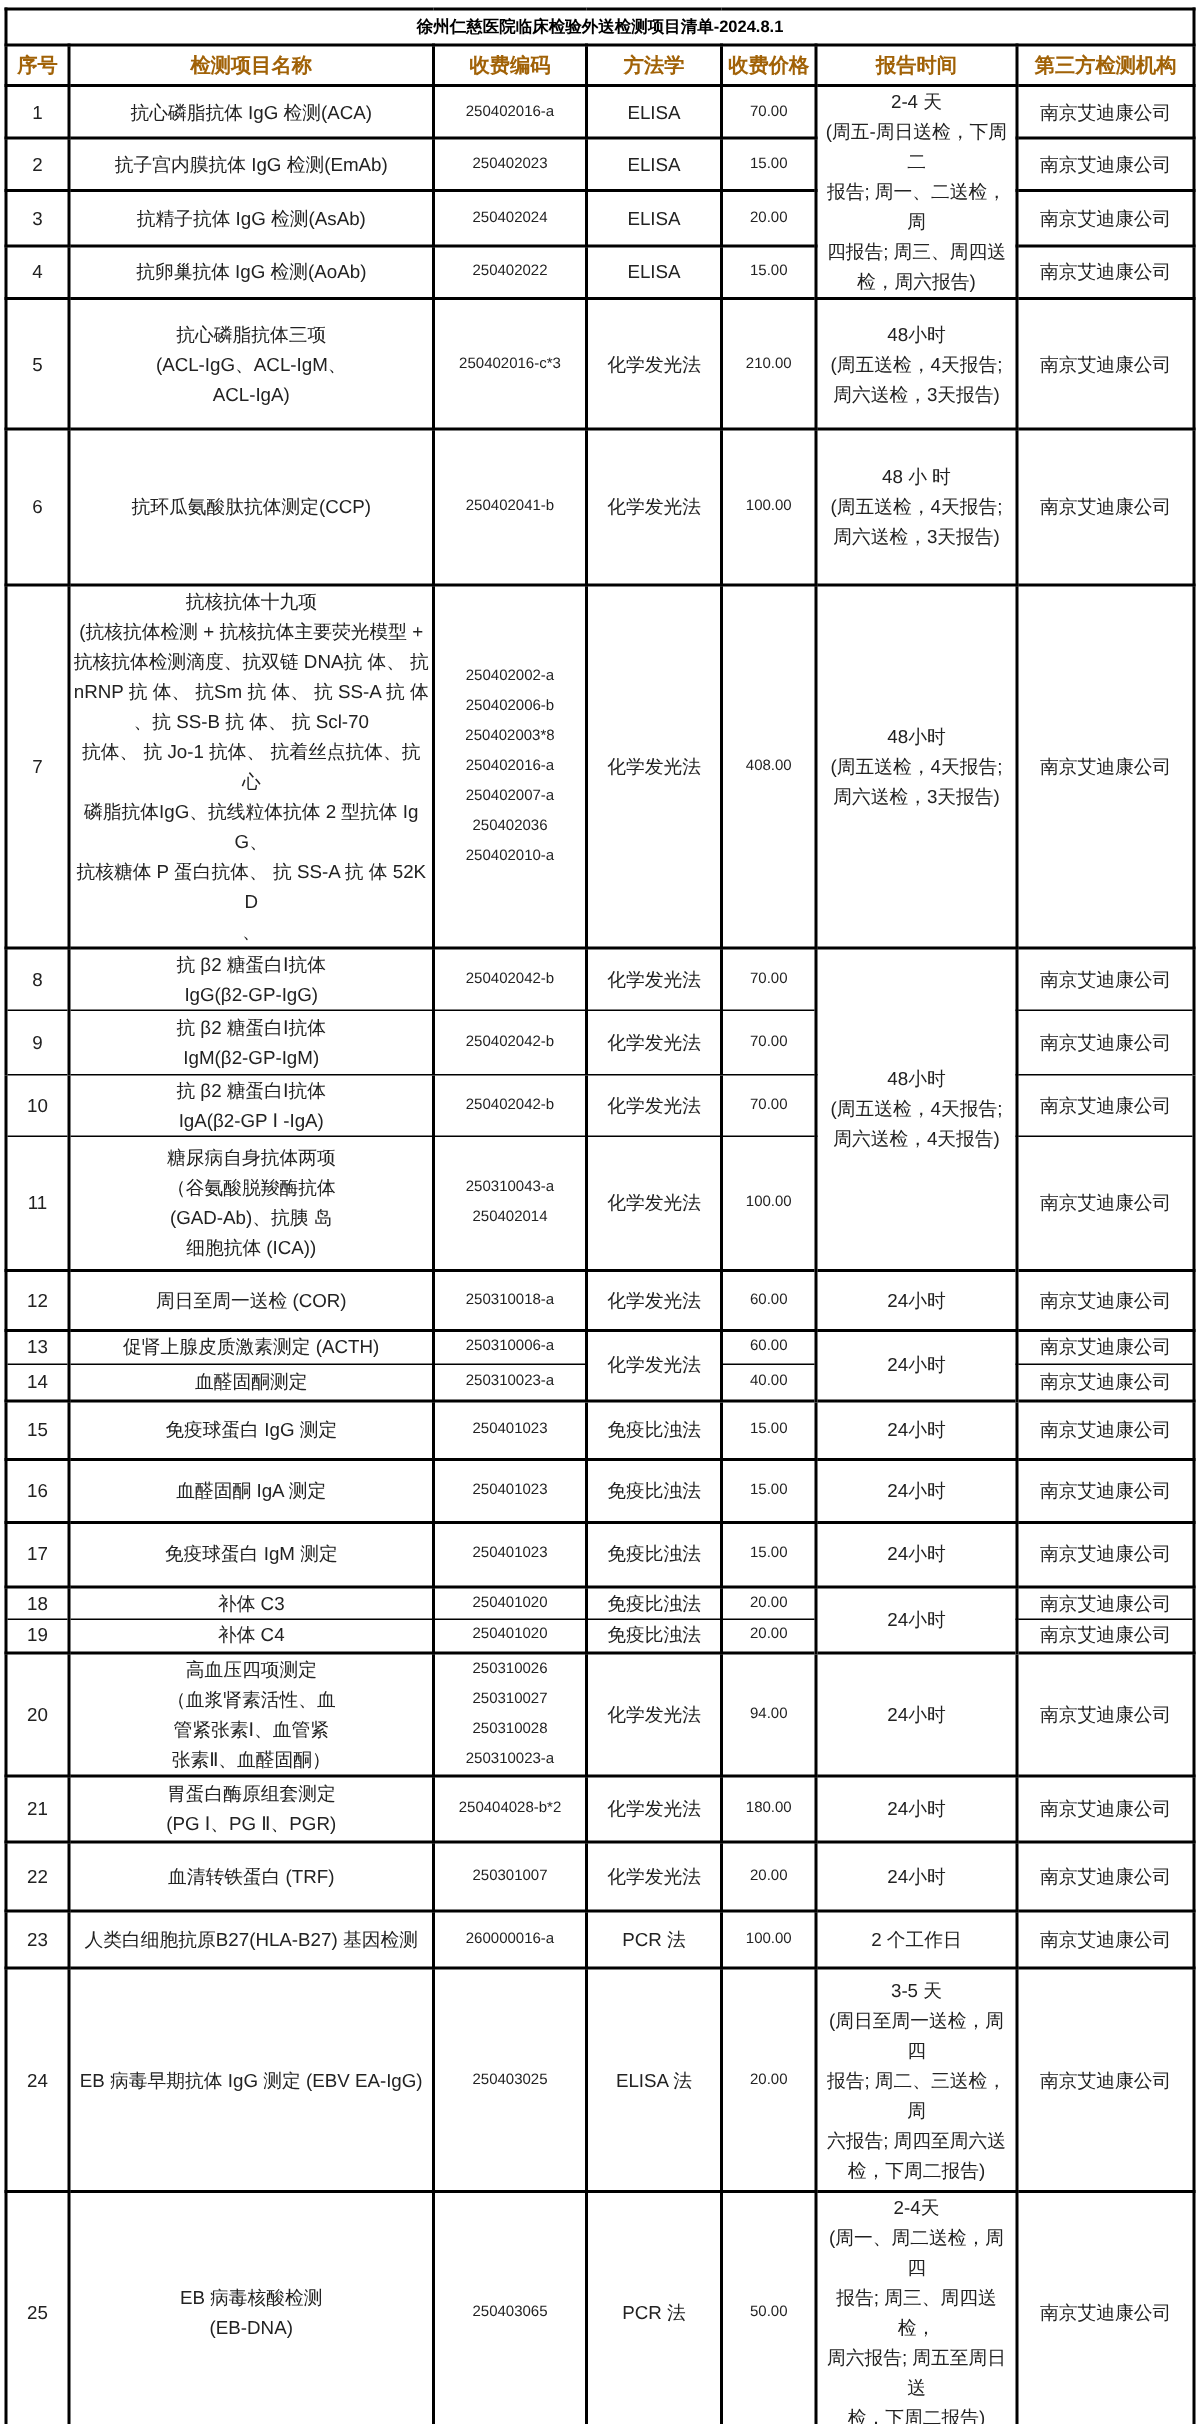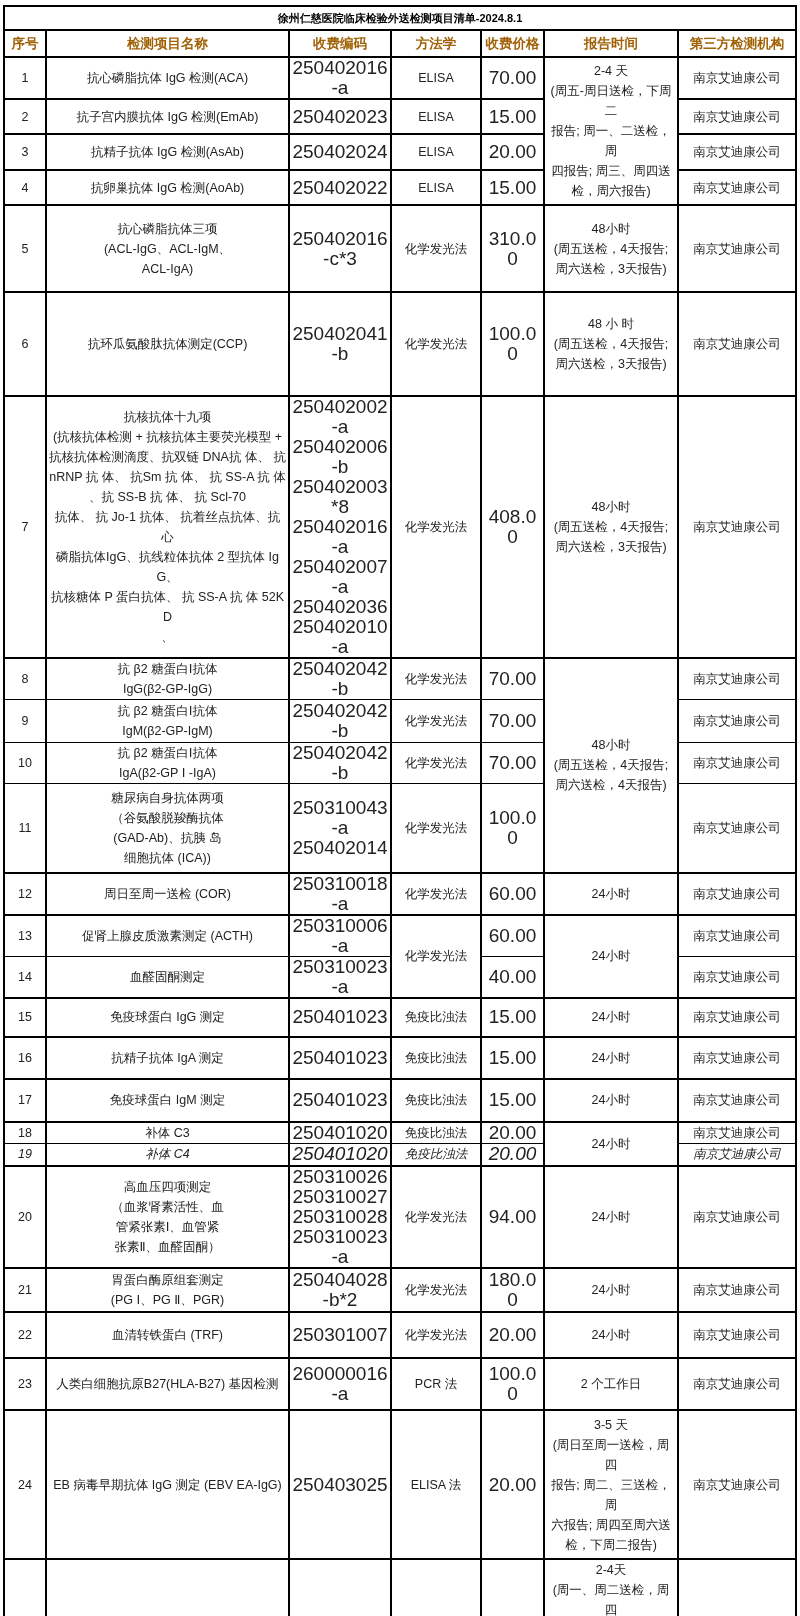--- a/index.html
+++ b/index.html
@@ -21,21 +21,21 @@
     white-space:pre-line;
     overflow:hidden;
     word-break:break-all;
   }
   tr.title-row td{
     font-size:11px;font-weight:bold;color:#000;line-height:22px;white-space:nowrap;
   }
   tr.header-row th{
     font-size:13.5px;font-weight:bold;color:#a16207;white-space:nowrap;
   }
-  td.code,td.price{font-size:19px;}
+  td.code,td.price{font-size:10px;}
   
   tr.tb > td{border-bottom-width:1px;}
   tr.tt > td{border-top-width:1px;}
 </style>
 </head>
 <body>
 
 <table class="doc">
   <colgroup>
     <col style="width:42px">
@@ -96,21 +96,21 @@
         <td class="price">15.00</td>
         <td>南京艾迪康公司</td>
       </tr>
       <tr style="height: 87px;">
         <td>5</td>
         <td class="name">抗心磷脂抗体三项
 (ACL-IgG、ACL-IgM、
 ACL-IgA)</td>
         <td class="code">250402016-c*3</td>
         <td>化学发光法</td>
-        <td class="price">310.00</td>
+        <td class="price">210.00</td>
         <td>48小时
 (周五送检，4天报告;
 周六送检，3天报告)</td>
         <td>南京艾迪康公司</td>
       </tr>
       <tr style="height: 104px;">
         <td>6</td>
         <td class="name">抗环瓜氨酸肽抗体测定(CCP)</td>
         <td class="code">250402041-b</td>
         <td>化学发光法</td>
@@ -216,21 +216,21 @@
         <td>15</td>
         <td class="name">免疫球蛋白 IgG 测定</td>
         <td class="code">250401023</td>
         <td>免疫比浊法</td>
         <td class="price">15.00</td>
         <td>24小时</td>
         <td>南京艾迪康公司</td>
       </tr>
       <tr style="height: 42px;">
         <td>16</td>
-        <td class="name">抗精子抗体 IgA 测定</td>
+        <td class="name">血醛固酮 IgA 测定</td>
         <td class="code">250401023</td>
         <td>免疫比浊法</td>
         <td class="price">15.00</td>
         <td>24小时</td>
         <td>南京艾迪康公司</td>
       </tr>
       <tr style="height: 43px;">
         <td>17</td>
         <td class="name">免疫球蛋白 IgM 测定</td>
         <td class="code">250401023</td>
@@ -241,21 +241,21 @@
       </tr>
       <tr class="tb" style="height: 21px;">
         <td>18</td>
         <td class="name">补体 C3</td>
         <td class="code">250401020</td>
         <td>免疫比浊法</td>
         <td class="price">20.00</td>
         <td rowspan="2">24小时</td>
         <td>南京艾迪康公司</td>
       </tr>
-      <tr class="tt" style="height: 23px; font-style: italic;">
+      <tr class="tt" style="height: 23px;">
         <td>19</td>
         <td class="name">补体 C4</td>
         <td class="code">250401020</td>
         <td>免疫比浊法</td>
         <td class="price">20.00</td>
         <td>南京艾迪康公司</td>
       </tr>
       <tr style="height: 82px;">
         <td>20</td>
         <td class="name">高血压四项测定
@@ -283,21 +283,21 @@
       </tr>
       <tr style="height: 46px;">
         <td>22</td>
         <td class="name">血清转铁蛋白 (TRF)</td>
         <td class="code">250301007</td>
         <td>化学发光法</td>
         <td class="price">20.00</td>
         <td>24小时</td>
         <td>南京艾迪康公司</td>
       </tr>
-      <tr style="height: 52px;">
+      <tr style="height: 38px;">
         <td>23</td>
         <td class="name">人类白细胞抗原B27(HLA-B27) 基因检测</td>
         <td class="code">260000016-a</td>
         <td>PCR 法</td>
         <td class="price">100.00</td>
         <td>2 个工作日</td>
         <td>南京艾迪康公司</td>
       </tr>
       <tr style="height: 149px;">
         <td>24</td>

